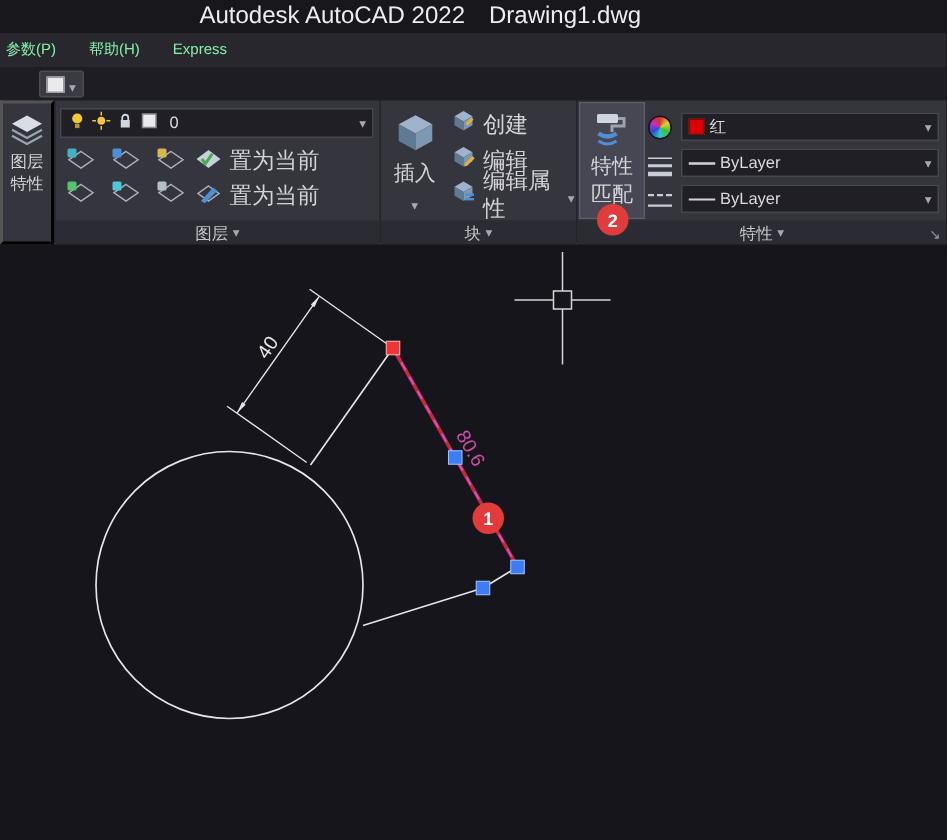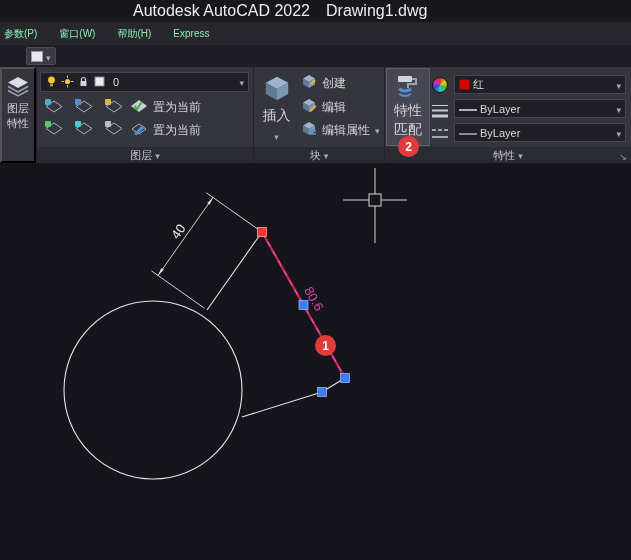--- a/index.html
+++ b/index.html
@@ -25,21 +25,21 @@
   .p-props { left:385px; width:246px; }
   .plabel { position:absolute; bottom:0; left:0; right:0; height:16px; background:#2b2b33; display:flex; align-items:center; justify-content:center; gap:3px; font-size:11px; color:#c6c6cc; }
   .p-lp .lp-line { font-size:11px; color:#d4d4d8; line-height:15px; }
 
   .combo { position:absolute; display:flex; align-items:center; gap:3px; background:#1f1f25; border:1px solid #46464f; color:#dadade; font-size:11px; padding:0 4px; }
   .combo .spacer { flex:1; }
   .caret::after { content:"▾"; font-size:9px; color:#a8a8b0; }
 
   .layer-combo { left:3px; top:5px; width:209px; height:20px; }
   .lgrid { position:absolute; left:2px; top:29px; width:90px; display:grid; grid-template-columns:repeat(3,30px); grid-auto-rows:22px; align-items:center; justify-items:center; }
-  .btn { position:absolute; display:flex; align-items:center; gap:5px; background:transparent; border:none; color:#d4d4d8; font-size:12px; text-align:left; }
+  .btn { position:absolute; display:flex; align-items:center; gap:5px; background:transparent; border:none; color:#d4d4d8; font-size:15px; text-align:left; }
   .btn-setcur { left:93px; top:30px; width:120px; height:21px; }
   .btn-match  { left:93px; top:53px; width:120px; height:21px; }
 
   .bigbtn { position:absolute; display:flex; flex-direction:column; align-items:center; background:transparent; border:none; color:#d4d4d8; font-size:14px; }
   .btn-insert { left:2px; top:3px; width:41px; height:76px; padding-top:4px; gap:2px; }
   .btn-create { left:47px; top:6px;  width:80px; height:20px; }
   .btn-edit   { left:47px; top:30px; width:80px; height:20px; }
   .btn-eattr  { left:47px; top:53px; width:82px; height:20px; }
 
   .btn-mprops { left:2px; top:2px; width:42px; height:76px; padding-top:3px; gap:1px; background:#474753; outline:1px solid #5d5d6b; }
@@ -66,21 +66,20 @@
 
 <div class="app">
 
   <div class="titlebar">
     <span>Autodesk AutoCAD 2022</span>
     <span>Drawing1.dwg</span>
   </div>
 
   <div class="menubar">
     <span class="menu-item">参数(P)</span>
-    <span class="menu-item">窗口(W)</span>
     <span class="menu-item">帮助(H)</span>
     <span class="menu-item">Express</span>
   </div>
 
   <div class="qatrow">
     <button class="qat-btn">
       <span class="qat-ico"></span>
       <span class="caret"></span>
     </button>
   </div>

